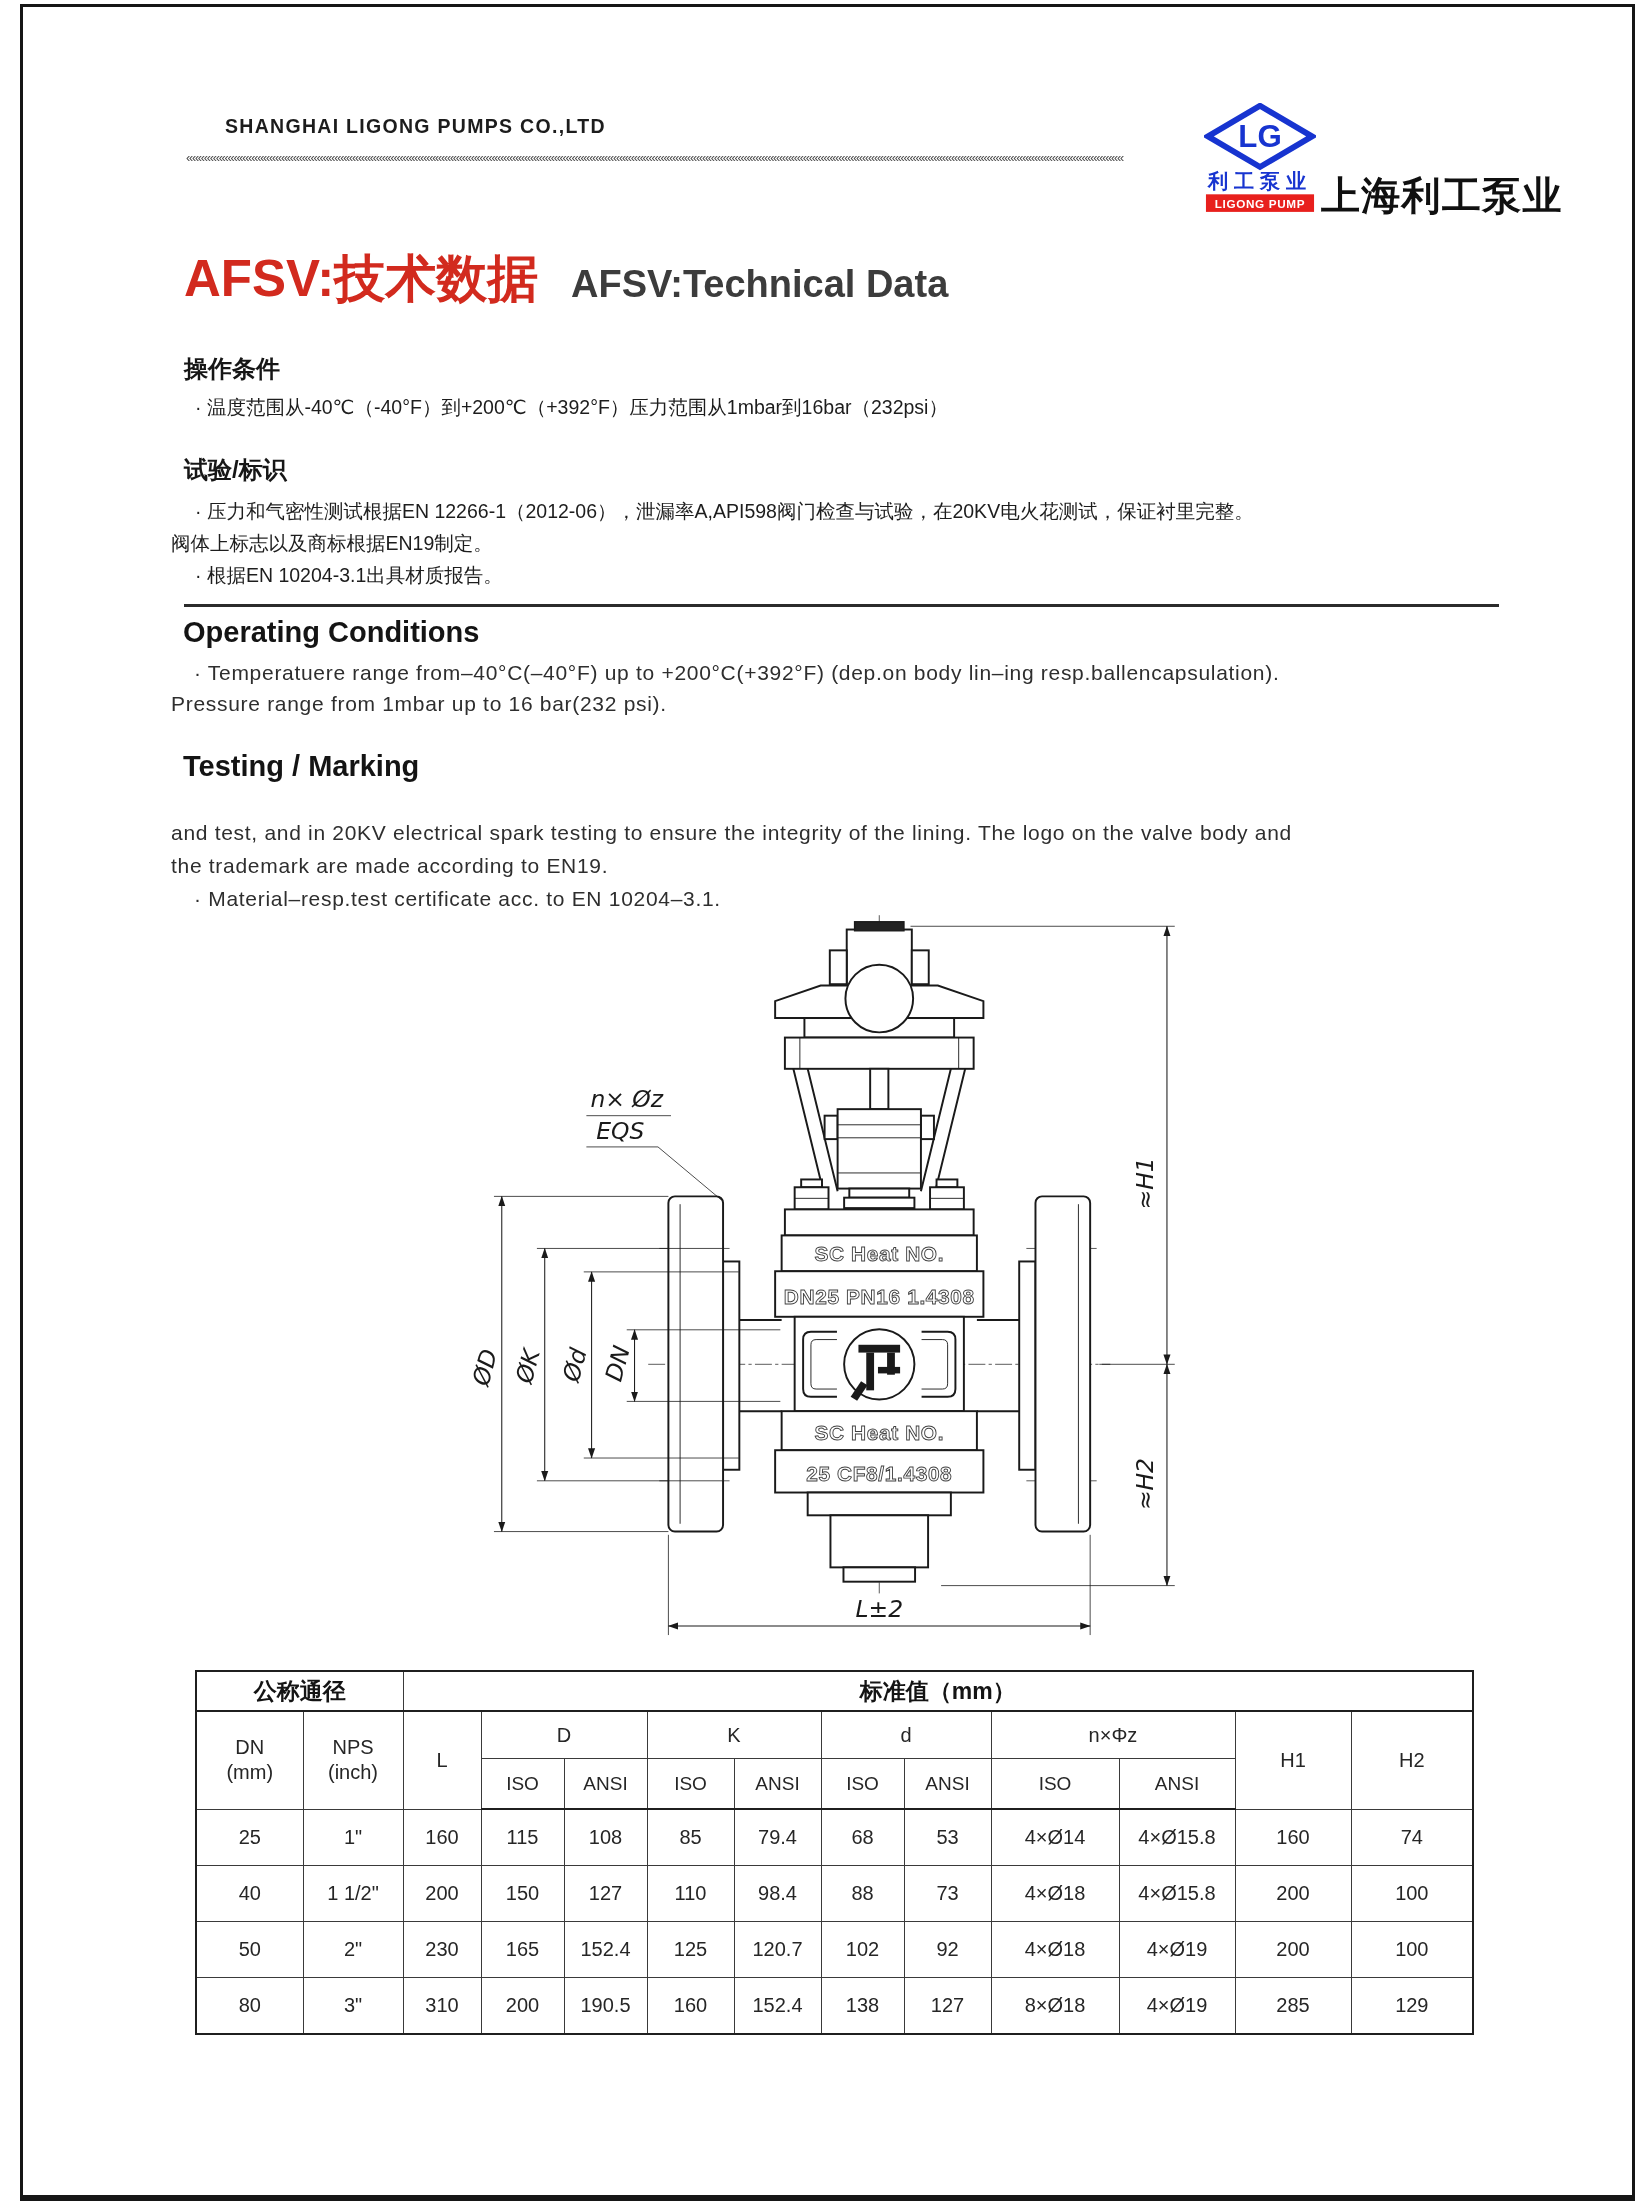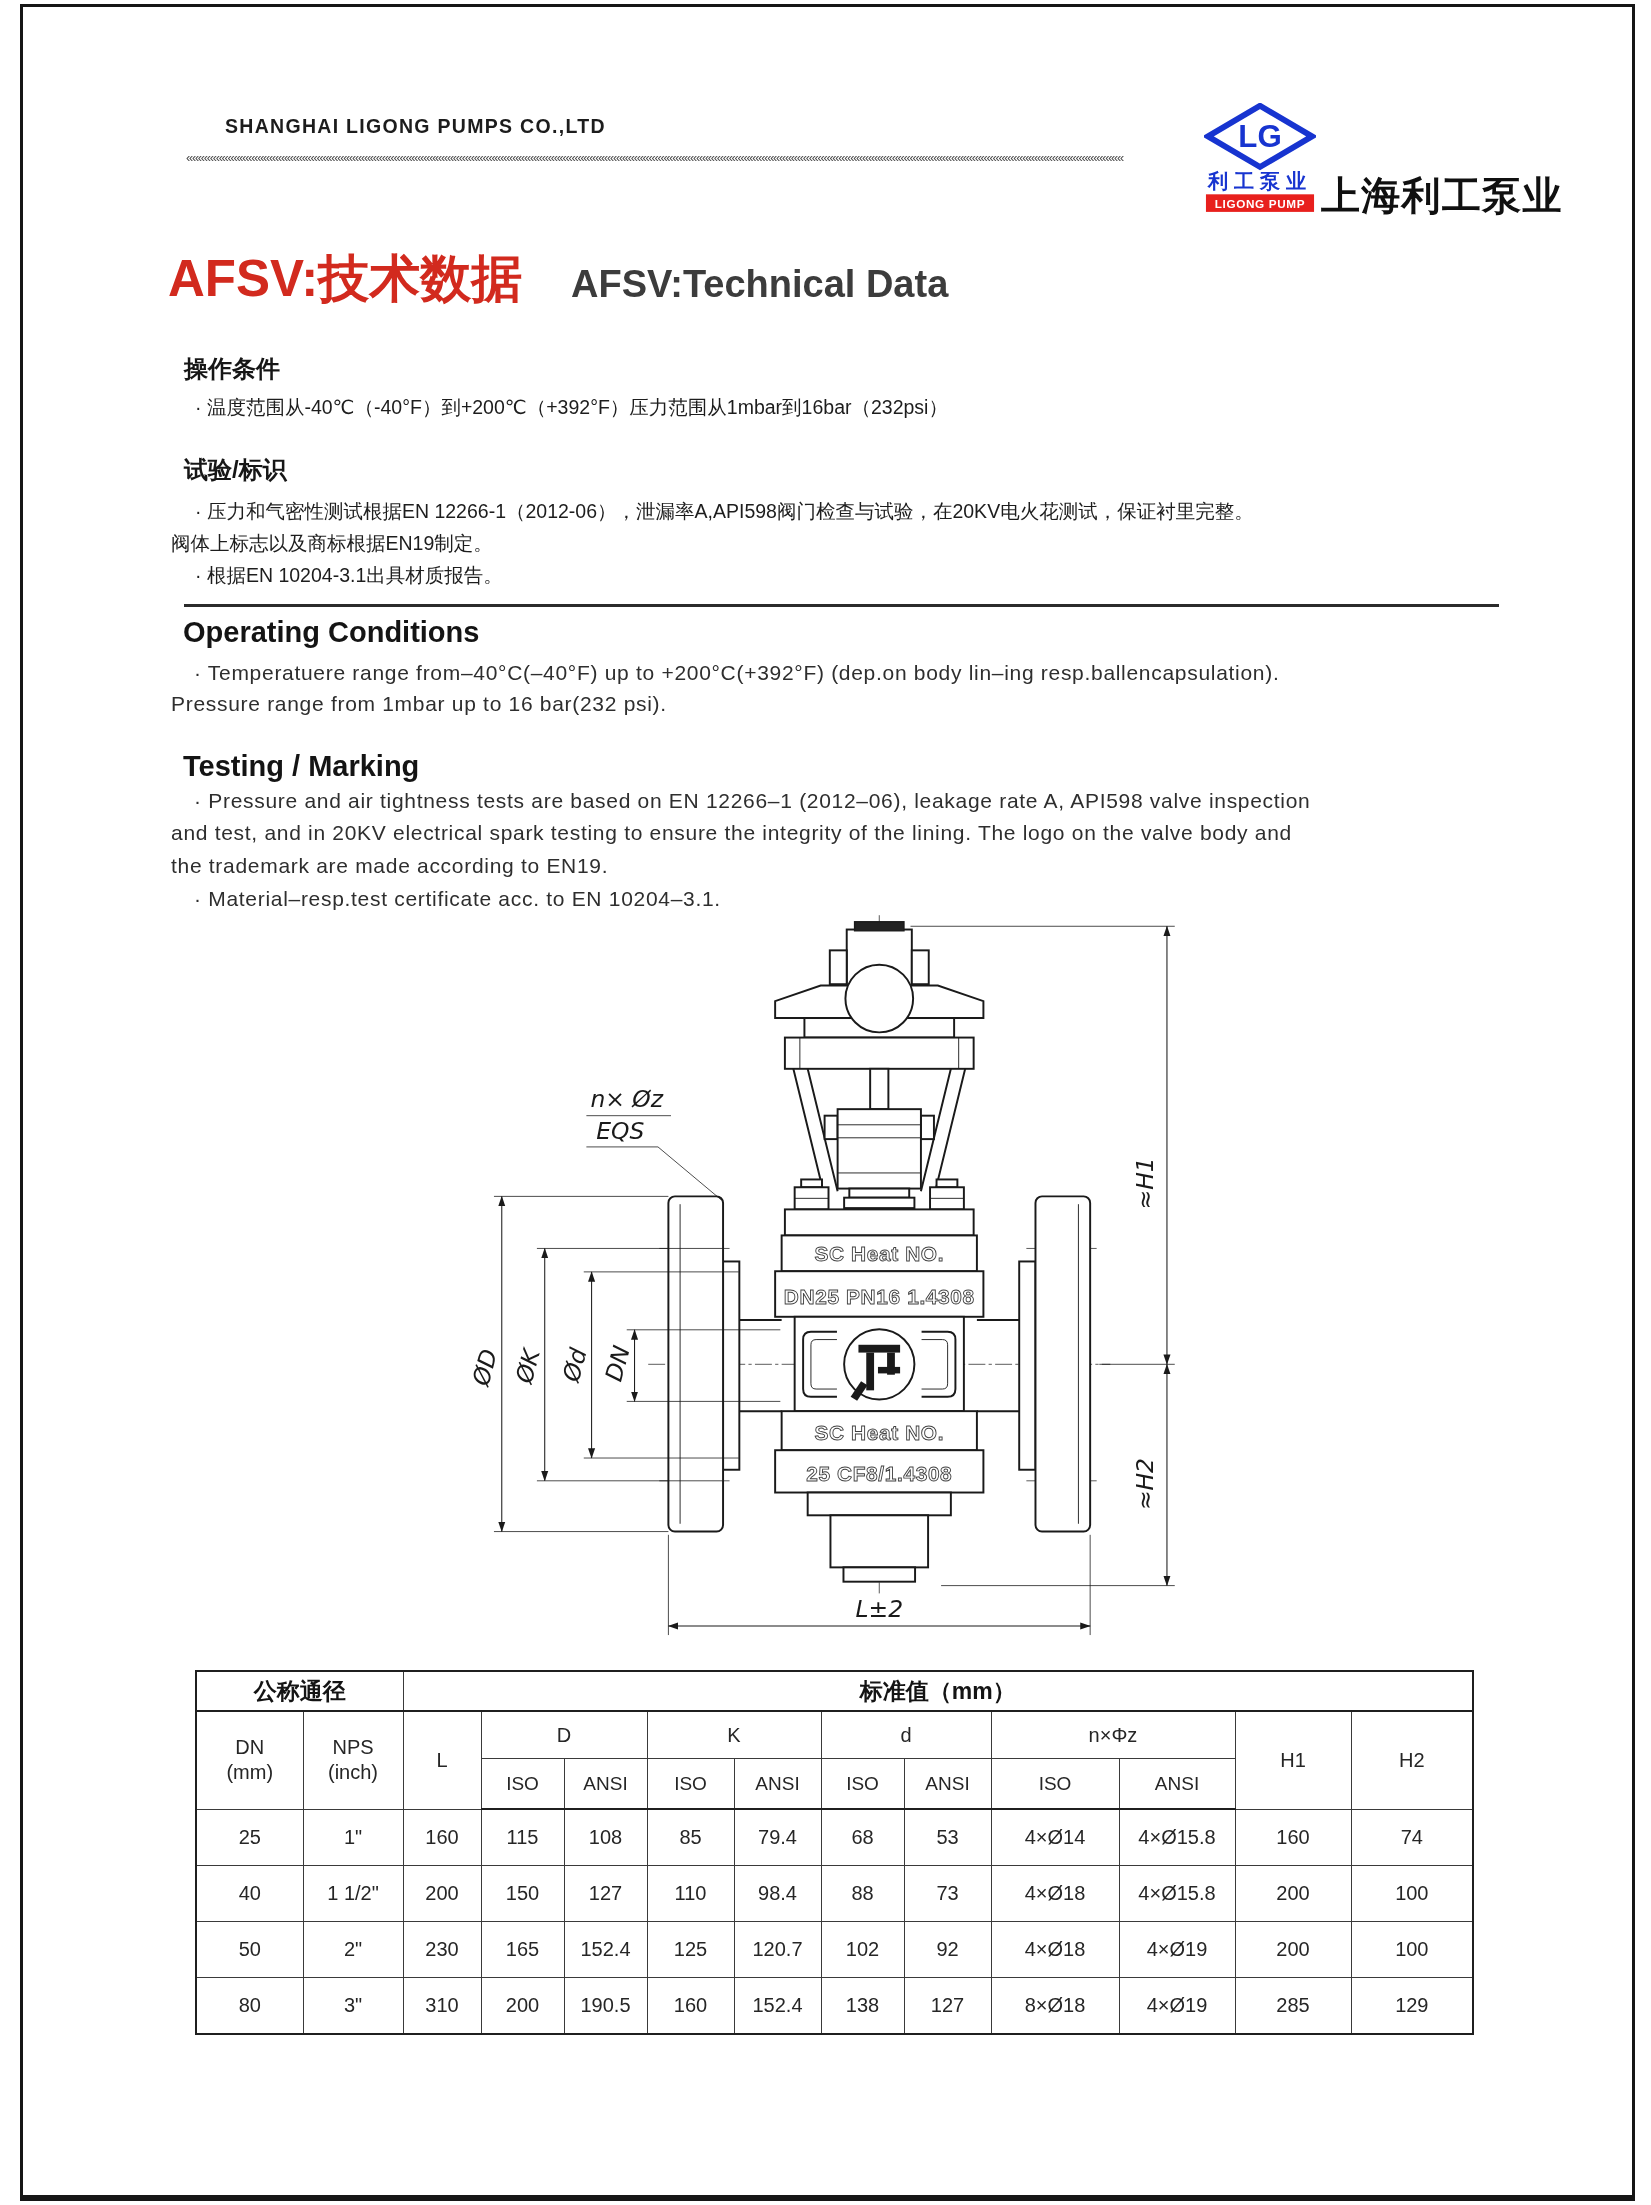--- a/index.html
+++ b/index.html
@@ -7,21 +7,21 @@
         font-family:"Liberation Sans","DejaVu Sans",sans-serif;color:#1c1c1c;padding-left:12px;}
   #frame{position:absolute;left:19.5px;top:3.9px;width:1609px;height:2188px;
          border:3.3px solid #161616;border-bottom-width:6.5px;}
   .abs{position:absolute;white-space:nowrap;}
   
   .company{left:225px;top:115px;font-size:19.5px;font-weight:bold;letter-spacing:1.3px;color:#1c1c1c;}
   .chevrons{left:186px;top:148px;width:1019px;height:19.5px;overflow:hidden;font-size:13px;
             color:#4a4a4a;letter-spacing:-1.3px;line-height:19.5px;}
   .brand-cn{left:1321px;top:121px;font-size:39px;font-weight:600;color:#101010;letter-spacing:1.3px;margin-top:48px;}
   
-  .title-cn{left:168px;top:245px;font-size:51px;font-weight:bold;color:#d22a1e;}
+  .title-cn{left:184px;top:245px;font-size:51px;font-weight:bold;color:#d22a1e;}
   .title-en{left:571px;top:263px;font-size:38px;font-weight:bold;color:#3c3c3c;text-align:right;}
   
   .h-zh{font-size:24px;font-weight:bold;color:#161616;}
   .t-zh{font-size:19.5px;color:#1d1d1d;}
   .h-en{font-size:29px;font-weight:bold;color:#141414;}
   .t-en{font-size:21px;color:#2e2e2e;letter-spacing:0.7px;}
   .rule{left:184px;top:604px;width:1315px;height:2.6px;background:#2b2b2b;}
   
   #drawing{left:456px;top:910px;}
   .o3{fill:#ffffff;stroke:#1a1a1a;stroke-width:3;}
@@ -78,21 +78,20 @@
   <div class="abs t-zh" style="left:171px;top:530px;">阀体上标志以及商标根据EN19制定。</div>
   <div class="abs t-zh" style="left:195px;top:562px;">·  根据EN 10204-3.1出具材质报告。</div>
 
   <div class="abs rule"></div>
 
   <div class="abs h-en" style="left:183px;top:616px;">Operating Conditions</div>
   <div class="abs t-en" style="left:194px;top:661px;">·  Temperatuere range from–40°C(–40°F) up to +200°C(+392°F)  (dep.on body lin–ing resp.ballencapsulation).</div>
   <div class="abs t-en" style="left:171px;top:692px;">Pressure range from 1mbar up to 16 bar(232 psi).</div>
 
   <div class="abs h-en" style="left:183px;top:750px;">Testing / Marking</div>
-  <div class="abs t-en" style="left:194px;top:789px;">·  Pressure and air tightness tests are based on EN 12266–1 (2012–06), leakage rate A, API598 valve inspection</div>
   <div class="abs t-en" style="left:171px;top:821px;">and test, and in 20KV electrical spark testing to ensure the integrity of the lining. The logo on the valve body and</div>
   <div class="abs t-en" style="left:171px;top:854px;">the trademark are made according to EN19.</div>
   <div class="abs t-en" style="left:194px;top:887px;">·  Material–resp.test certificate acc. to EN 10204–3.1.</div>
 
   <svg id="drawing" class="abs" width="814" height="755" viewBox="0 0 1250 1160">
     <defs>
       <marker id="ar" viewBox="0 0 10 10" refX="9.5" refY="5" markerWidth="10" markerHeight="10" orient="auto-start-reverse">
           <path d="M0,1.6 L10,5 L0,8.4 z" fill="#1a1a1a"></path>
         </marker>
     </defs>

